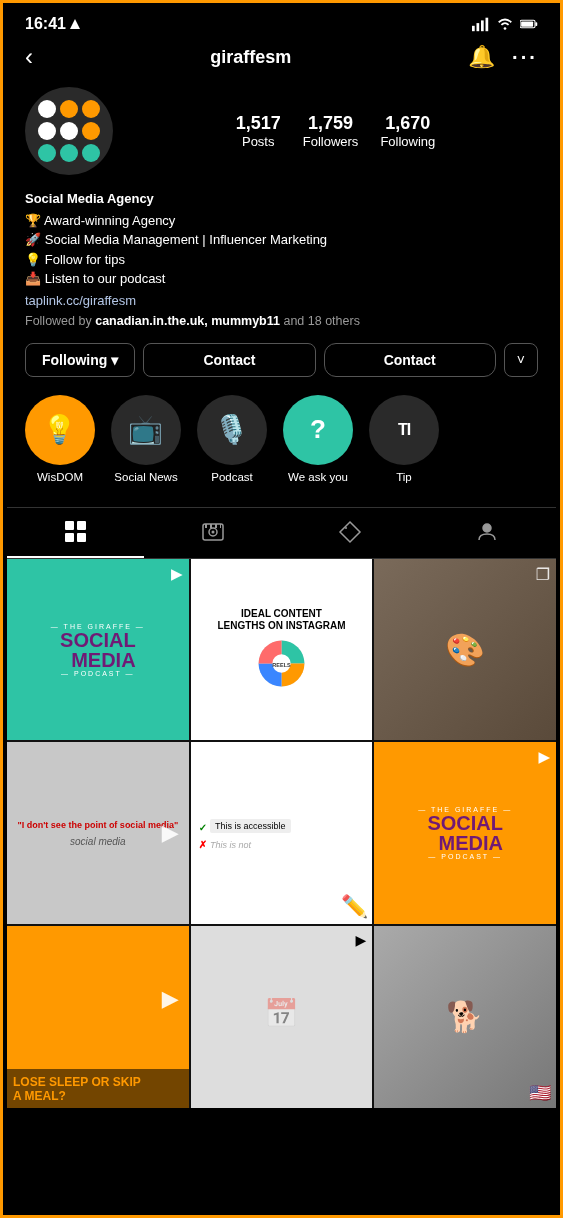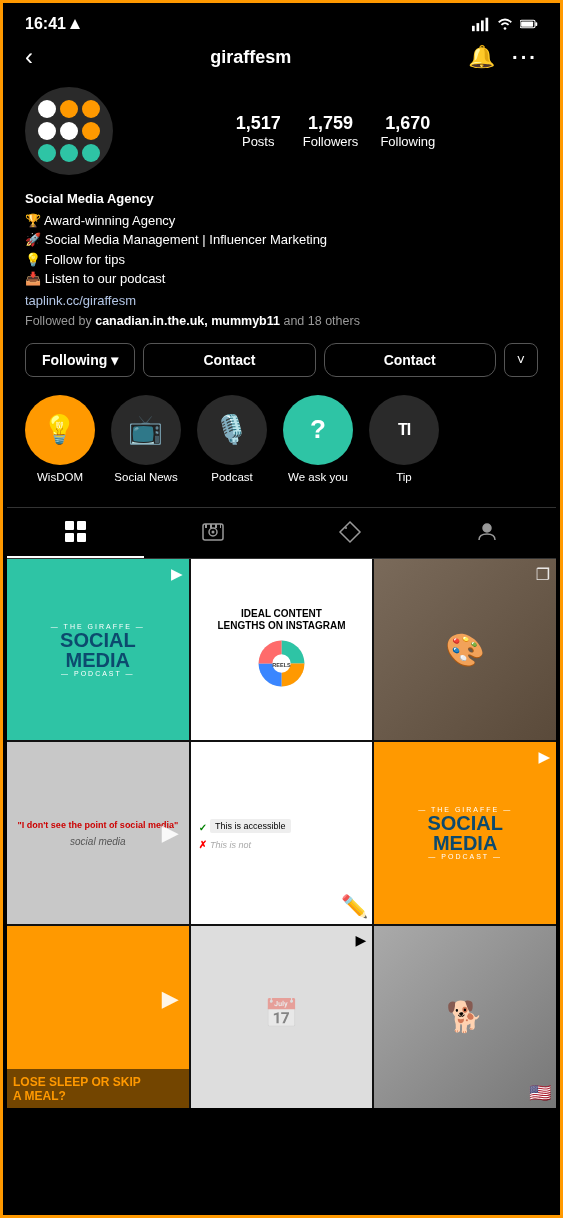--- a/index.html
+++ b/index.html
@@ -316,25 +316,25 @@
     .podcast-card-teal {
       background: #2ec4a5;
     }
     .podcast-line {
       color: #fff;
       font-size: 9px;
       letter-spacing: 1px;
       text-transform: uppercase;
     }
     .podcast-title {
-      color: #0c4a6e;
+      color: #701a75;
       font-size: 17px;
       font-weight: 900;
       line-height: 1.1;
-      text-align: center;
+      text-align: right;
       text-transform: uppercase;
     }
     .podcast-sub {
       color: #fff;
       font-size: 8px;
       letter-spacing: 1px;
       text-transform: uppercase;
     }
     
     .reel-icon {

